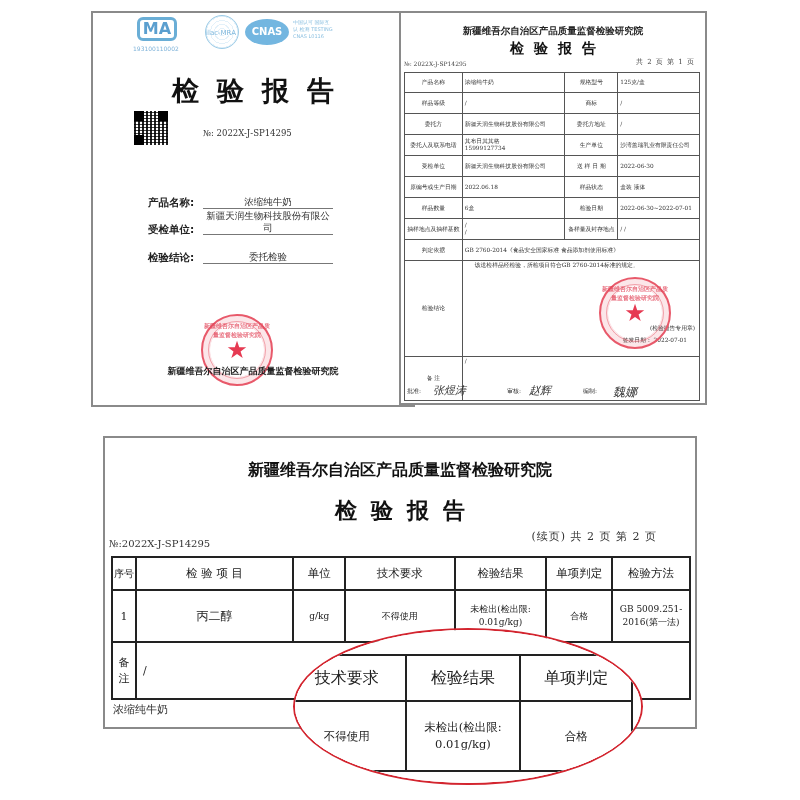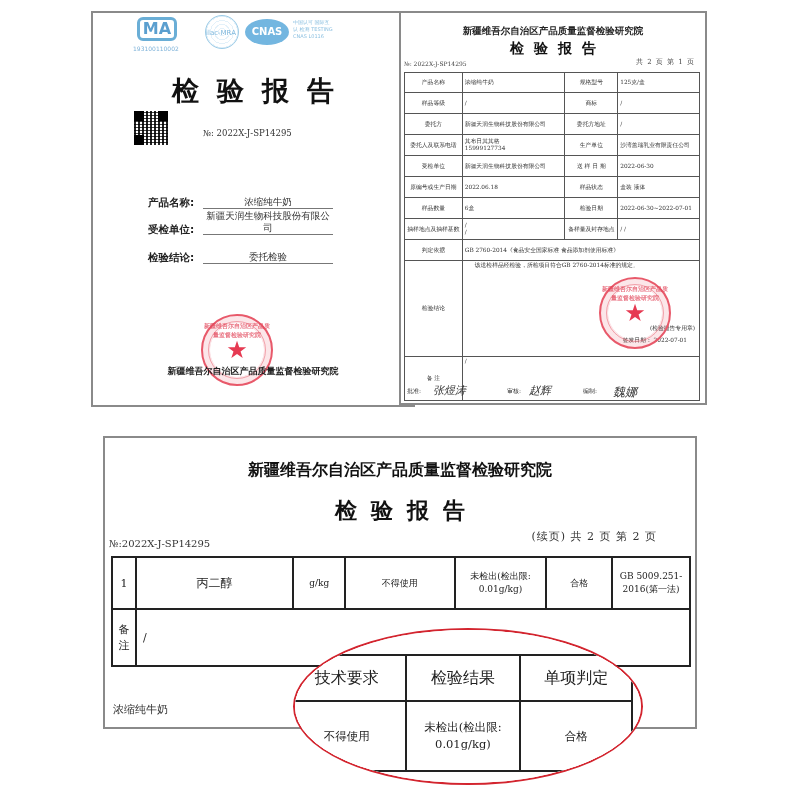--- a/index.html
+++ b/index.html
@@ -213,20 +213,29 @@
     <colgroup>
       <col style="width:24px">
         <col style="width:158px">
         <col style="width:52px">
         <col style="width:110px">
         <col style="width:92px">
         <col style="width:66px">
         <col style="width:78px">
     </colgroup>
     <tbody>
+        <tr class="hdr">
+      <td style="font-size:10px; line-height:12px;">序号</td>
+      <td>检 验 项 目</td>
+      <td>单位</td>
+      <td>技术要求</td>
+      <td>检验结果</td>
+      <td>单项判定</td>
+      <td>检验方法</td>
+    </tr>
     <tr class="row">
       <td style="font-size:11px;">1</td>
       <td style="font-size:12px;">丙二醇</td>
       <td>g/kg</td>
       <td>不得使用</td>
       <td><span>未检出(检出限:</span><br><span>0.01g/kg)</span></td>
       <td>合格</td>
       <td><span>GB 5009.251-</span><br><span>2016(第一法)</span></td>
     </tr>
     <tr class="rmk">

